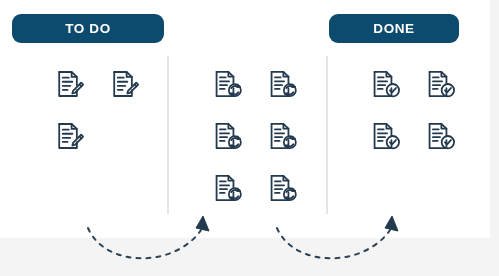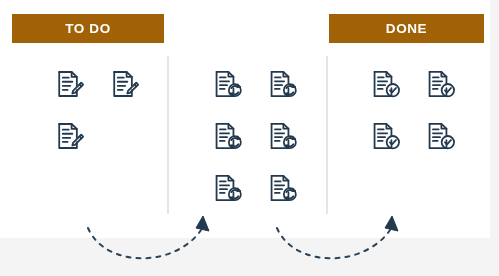--- a/index.html
+++ b/index.html
@@ -21,33 +21,34 @@
     top: 0;
     width: 490px;
     height: 238px;
     background: #ffffff;
   }
 
   
   .col-header {
     position: absolute;
     height: 29px;
-    background: #a16207;
+    background: #0c4a6e;
     color: #ffffff;
     font-size: 13.5px;
     font-weight: bold;
     letter-spacing: 0.6px;
     display: flex;
     align-items: center;
     justify-content: center;
     box-sizing: border-box;
+    border-radius: 9px;
   }
   .col-header.h0 { left: 12px;  top: 14px; width: 152px; }
   .col-header.h1 { left: 170px; top: 14px; width: 152px; }
-  .col-header.h2 { left: 329px; top: 14px; width: 155px; }
+  .col-header.h2 { left: 329px; top: 14px; width: 130px; }
 
   
   .divider {
     position: absolute;
     top: 56px;
     width: 2px;
     height: 158px;
     background: #e3e5e7;
   }
   .divider.d0 { left: 167px; }

